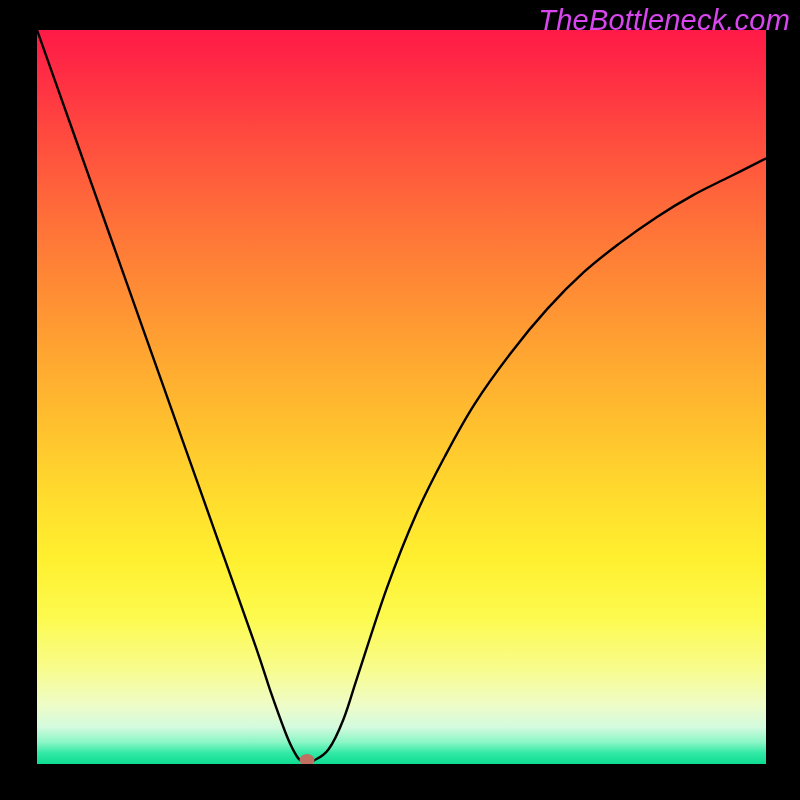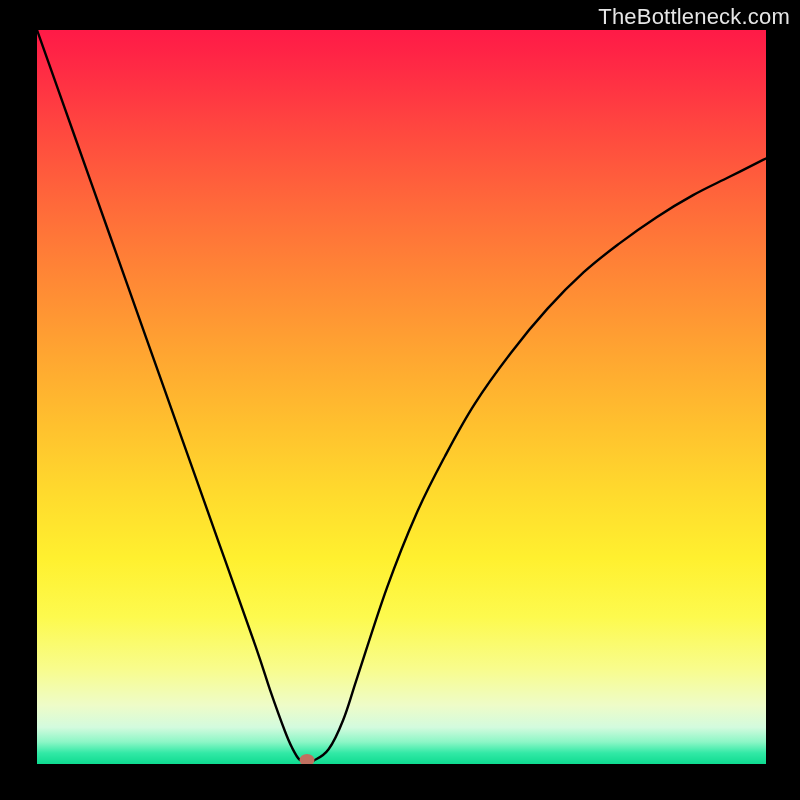--- a/index.html
+++ b/index.html
@@ -8,25 +8,26 @@
     height: 800px;
     background: #000;
     position: relative;
     overflow: hidden;
     font-family: Arial, Helvetica, sans-serif;
   }
   .watermark {
     position: absolute;
     top: 4px;
     right: 10px;
-    color: #e5e5e5;
-    font-size: 22px;
+    color: #d946ef;
+    font-size: 29px;
     font-weight: 500;
     z-index: 3;
     letter-spacing: 0.2px;
+    font-style: italic;
   }
   .plot-area {
     position: absolute;
     left: 37px;
     top: 30px;
     width: 729px;
     height: 734px;
     overflow: hidden;
   }
   .gradient {

